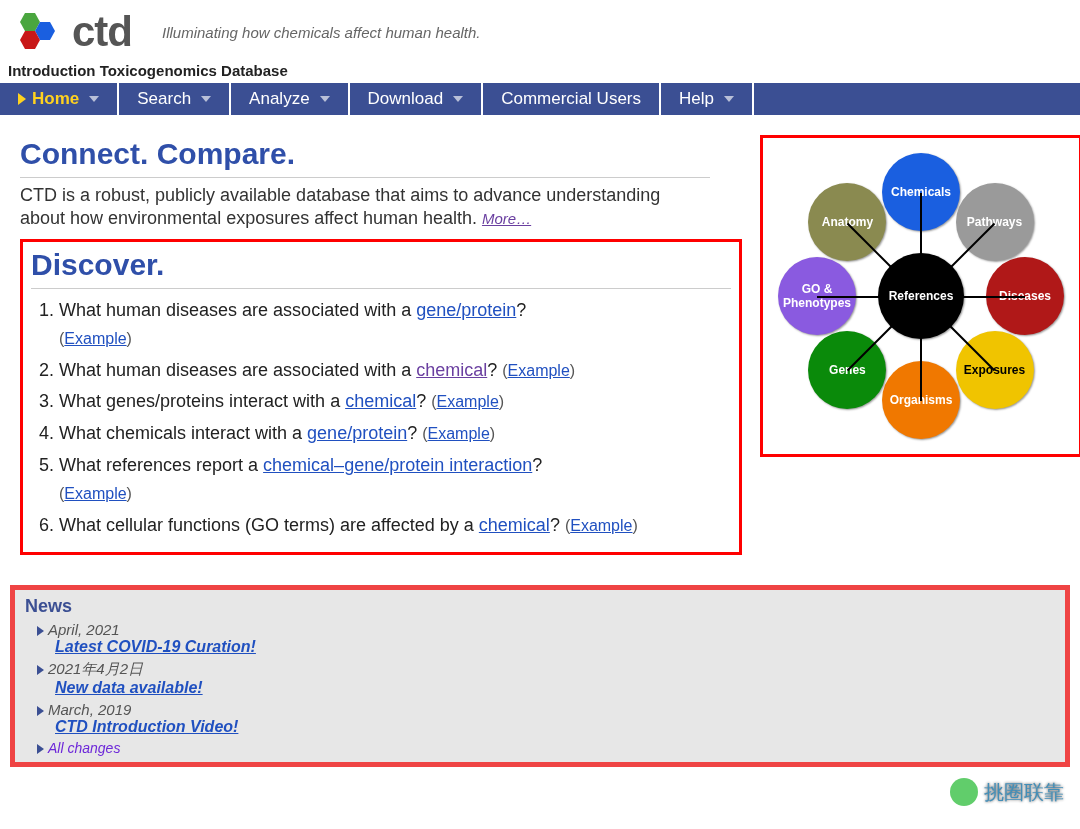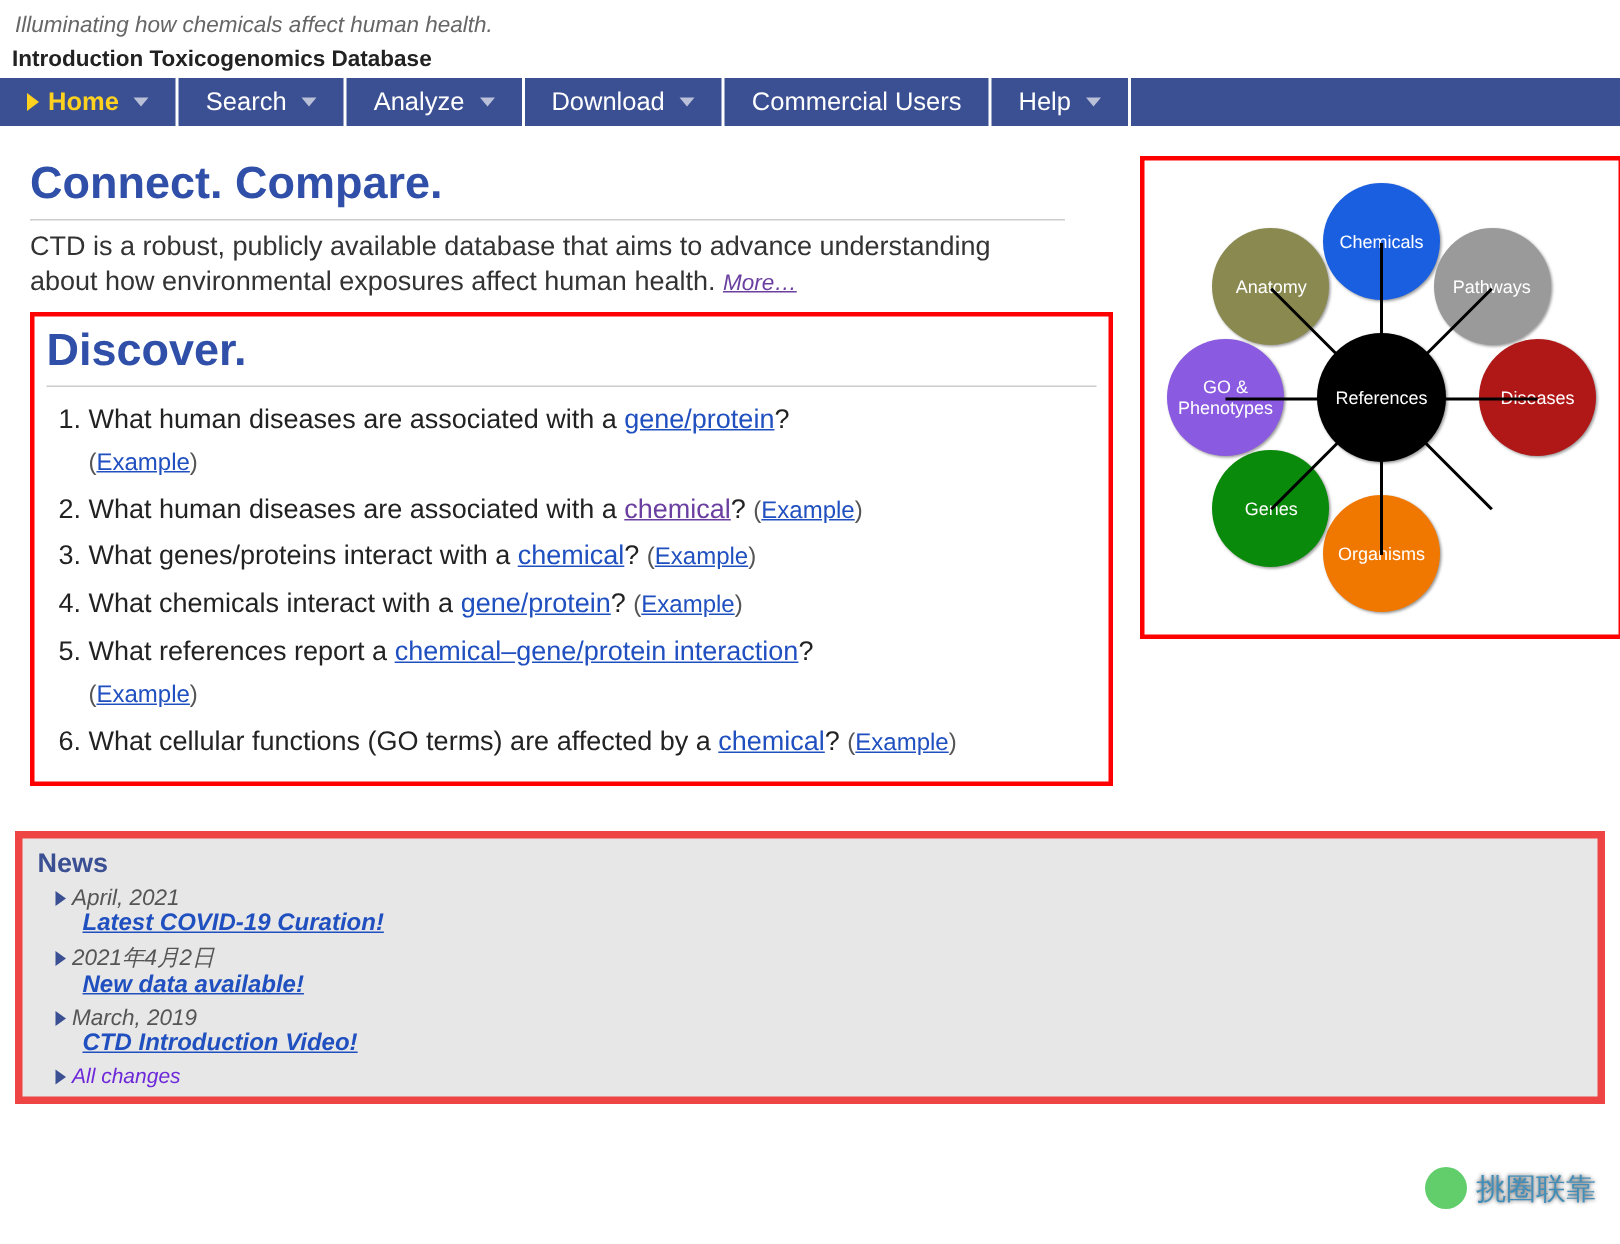--- a/index.html
+++ b/index.html
@@ -179,30 +179,38 @@
     color:#0369a1;
     text-shadow:0 0 3px #000;
     font-size:20px;
   }
   .wm-circle{width:28px;height:28px;border-radius:50%;background:#2dbd3a;margin-right:6px;}
   
   .hub{position:relative;width:300px;height:300px;}
   .node{
     position:absolute;width:78px;height:78px;border-radius:50%;
     display:flex;align-items:center;justify-content:center;
-    text-align:center;color:#fff;font-size:12px;font-weight:normal;
+    text-align:center;color:#fff;font-size:12px;font-weight:bold;
     box-shadow:1px 1px 2px rgba(0,0,0,.4);
   }
   .node.center{width:86px;height:86px;left:107px;top:107px;background:#000;z-index:2;}
   .spoke{position:absolute;background:#000;height:2px;transform-origin:left center;z-index:1;}
 </style>
 </head>
 <body>
 
 <div class="header">
+  <div class="logo">
+    <svg width="56" height="46">
+      <polygon points="15,4 25,4 30,13 25,22 15,22 10,13" fill="#4aa63f"></polygon>
+      <polygon points="30,13 40,13 45,22 40,31 30,31 25,22" fill="#1a5fe0"></polygon>
+      <polygon points="15,22 25,22 30,31 25,40 15,40 10,31" fill="#c81818"></polygon>
+    </svg>
+    <span class="logo-text">ctd</span>
+  </div>
   <div class="tagline">Illuminating how chemicals affect human health.</div>
 </div>
 <div class="subtitle">Introduction Toxicogenomics Database</div>
 
 <div class="navbar" id="navbar">
     <div class="nav-item active">
       <span class="nav-arrow"></span>
       <span>Home</span>
       <span class="nav-caret"></span>
     </div>
@@ -252,20 +260,21 @@
 
     <div class="diagram-box">
       <div class="hub" id="hub">
           <div class="spoke" style="left: 150px; top: 150px; width: 104px; transform: rotate(-90deg);"></div>
           <div class="node" style="left: 111px; top: 7px; background: rgb(26, 95, 224);">Chemicals</div>
           <div class="spoke" style="left: 150px; top: 150px; width: 104px; transform: rotate(-45deg);"></div>
           <div class="node" style="left: 184.539px; top: 37.4609px; background: rgb(154, 154, 154);">Pathways</div>
           <div class="spoke" style="left: 150px; top: 150px; width: 104px; transform: rotate(0deg);"></div>
           <div class="node" style="left: 215px; top: 111px; background: rgb(176, 24, 24);">Diseases</div>
           <div class="spoke" style="left: 150px; top: 150px; width: 104px; transform: rotate(45deg);"></div>
+          <div class="node" style="left: 184.539px; top: 184.539px; background: rgb(240, 196, 0); color: rgb(0, 0, 0);">Exposures</div>
           <div class="spoke" style="left: 150px; top: 150px; width: 104px; transform: rotate(90deg);"></div>
           <div class="node" style="left: 111px; top: 215px; background: rgb(240, 120, 0);">Organisms</div>
           <div class="spoke" style="left: 150px; top: 150px; width: 104px; transform: rotate(135deg);"></div>
           <div class="node" style="left: 37.4609px; top: 184.539px; background: rgb(10, 138, 10);">Genes</div>
           <div class="spoke" style="left: 150px; top: 150px; width: 104px; transform: rotate(180deg);"></div>
           <div class="node" style="left: 7px; top: 111px; background: rgb(138, 90, 224);">GO &amp; Phenotypes</div>
           <div class="spoke" style="left: 150px; top: 150px; width: 104px; transform: rotate(225deg);"></div>
           <div class="node" style="left: 37.4609px; top: 37.4609px; background: rgb(138, 138, 80);">Anatomy</div>
           <div class="node center">References</div>
         </div>

